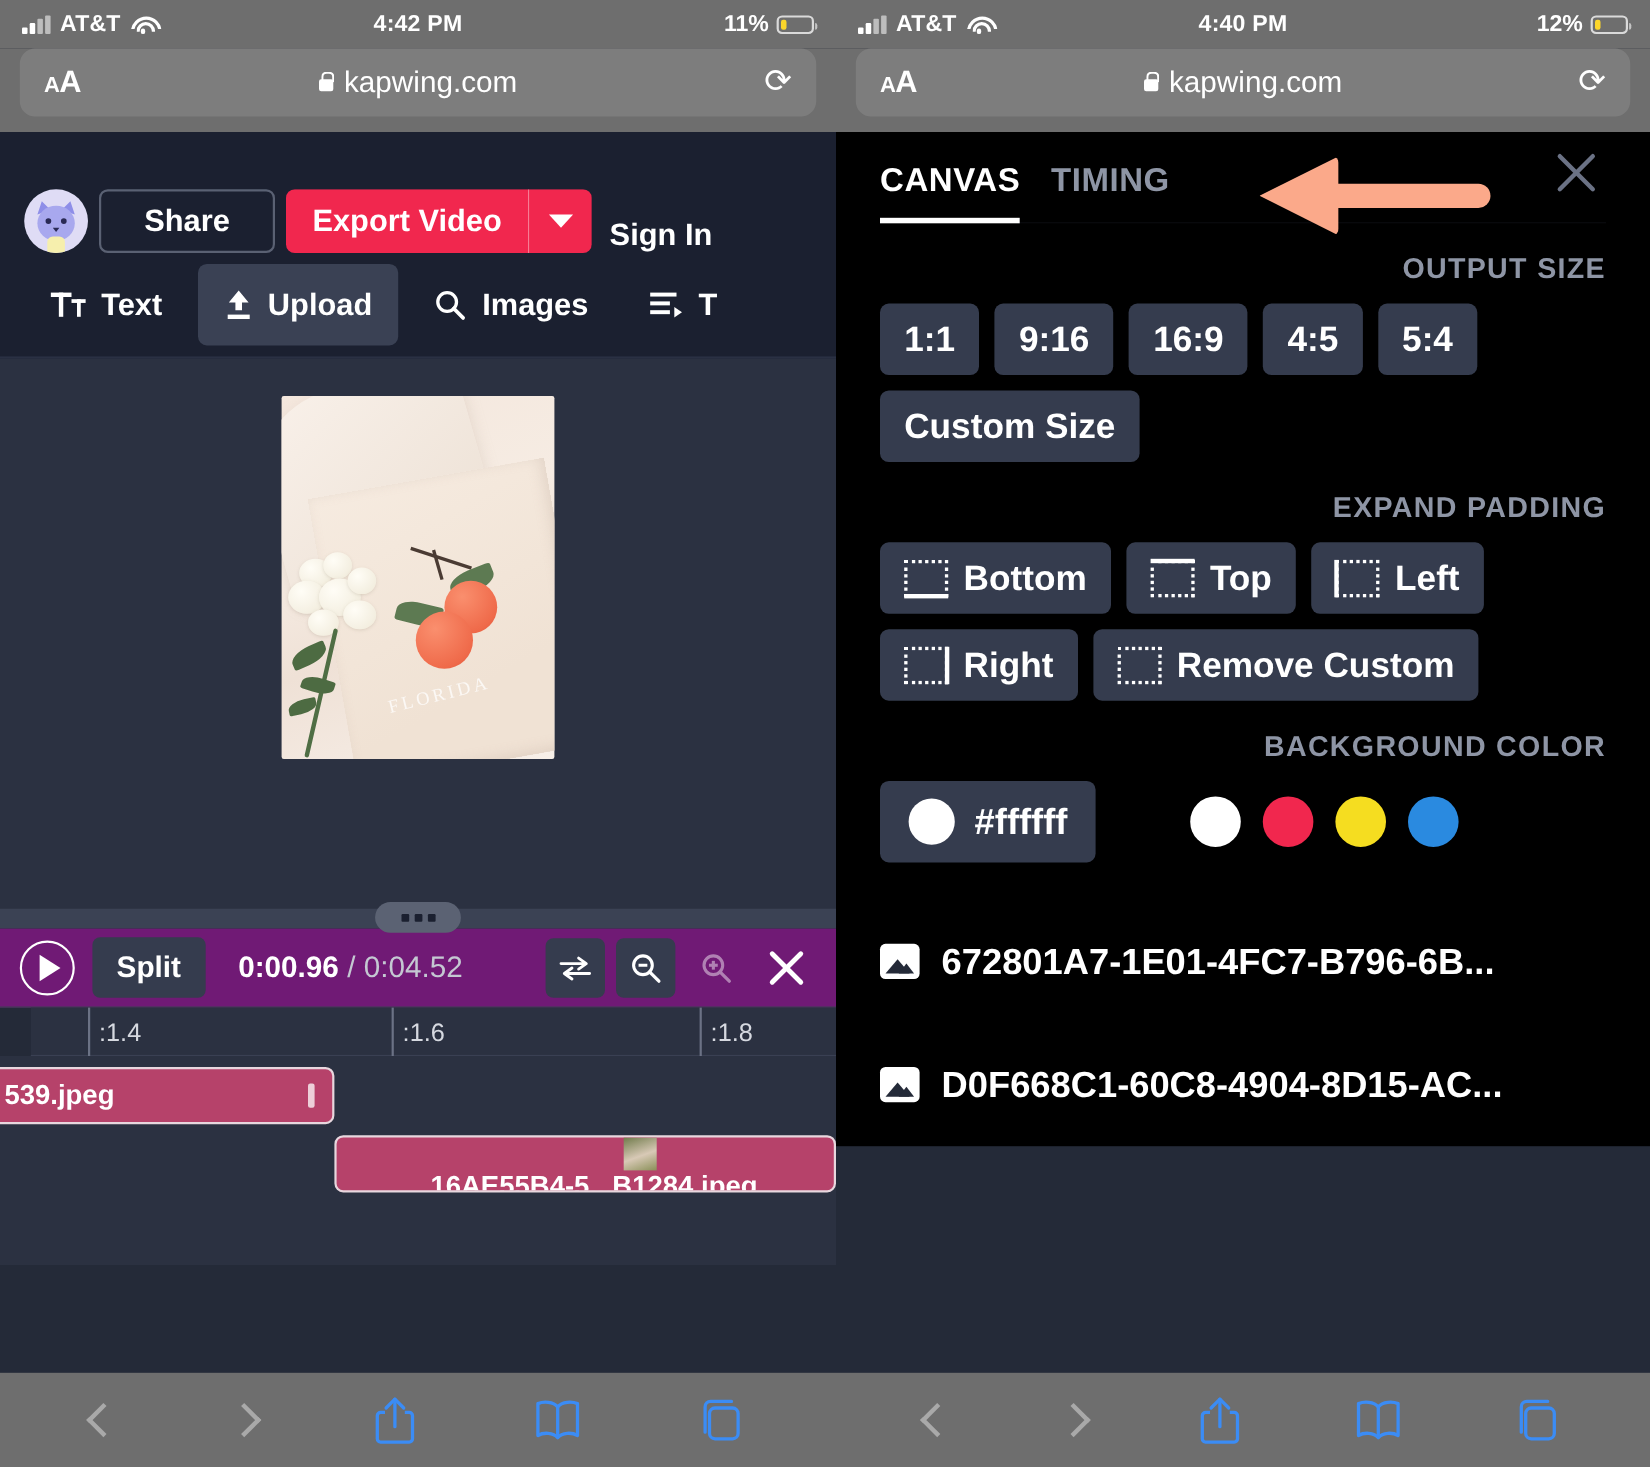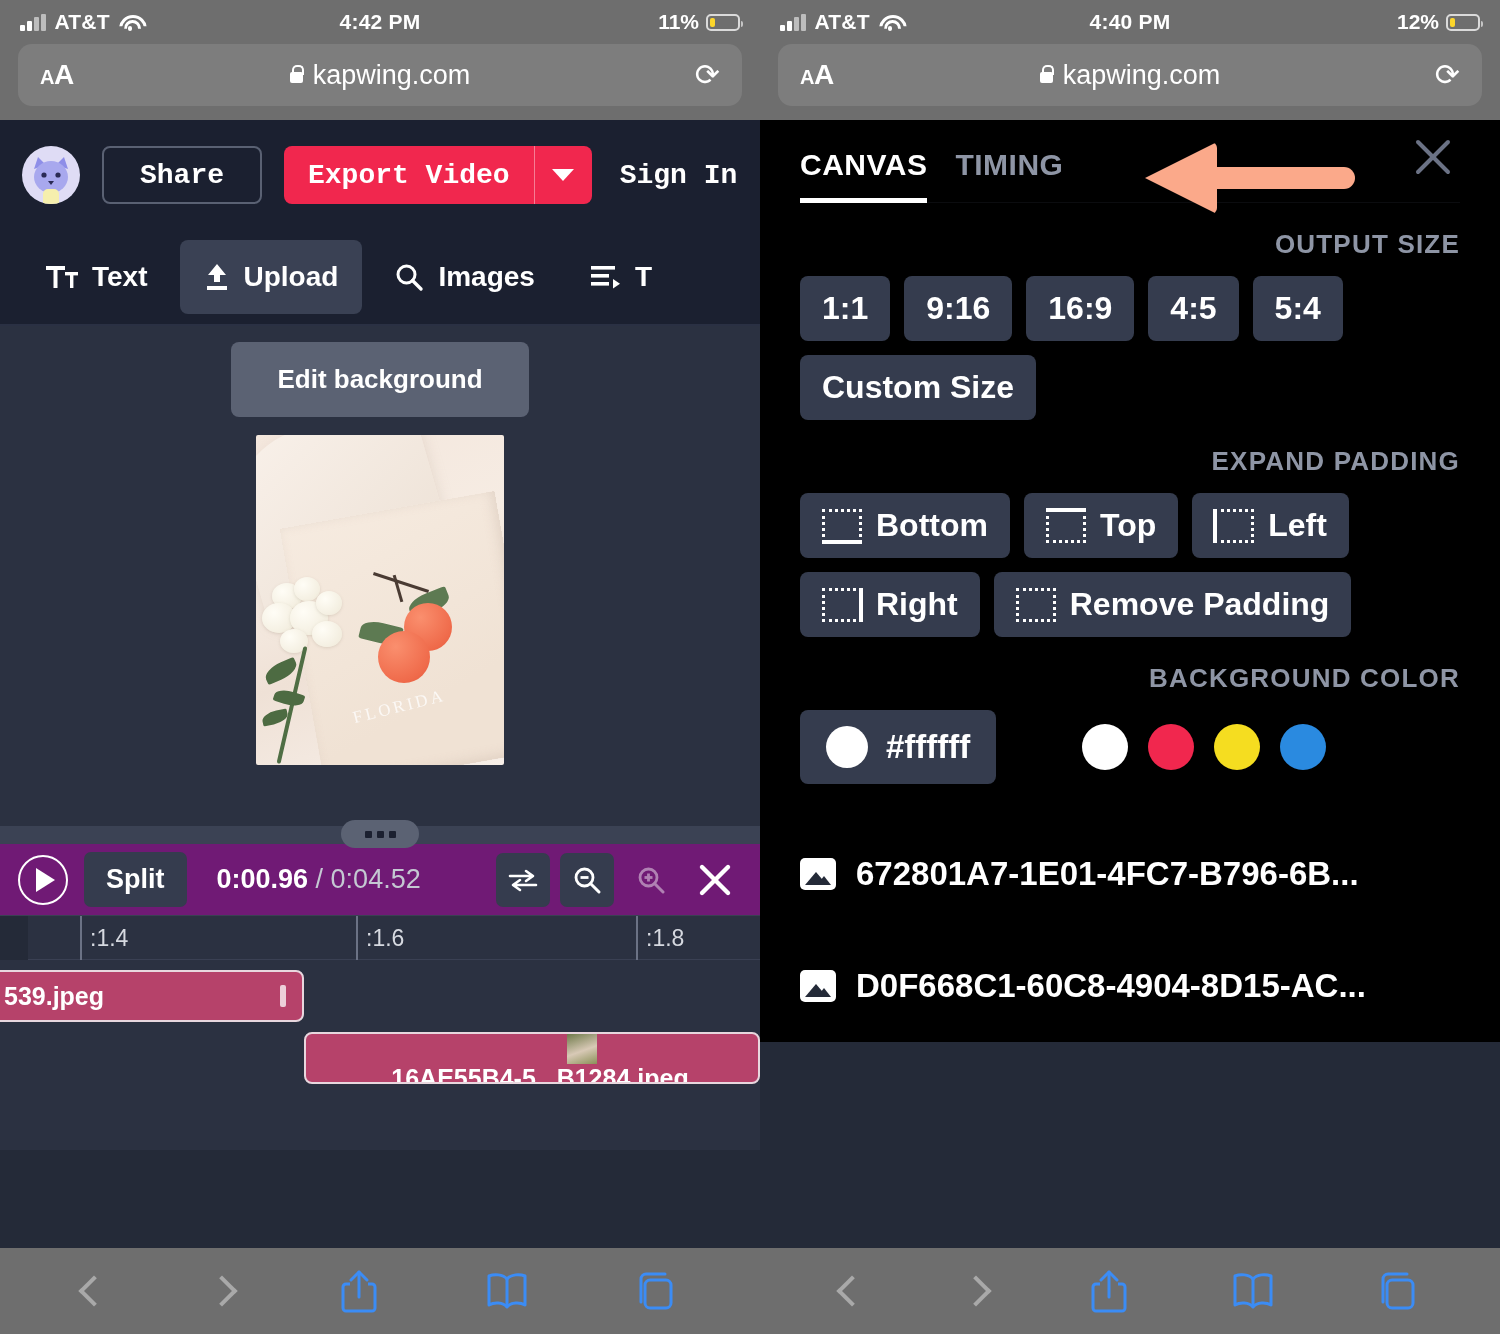--- a/index.html
+++ b/index.html
@@ -83,21 +83,21 @@
     border: 2.4px solid #fff; border-bottom: none;
     border-radius: 5px 5px 0 0;
   }
   .reload { margin-left:auto; color:#fff; font-size: 30px; line-height: 1; }
 
   
   .app { background:#242a38; color:#fff; }
 
   .topbar {
     background:#1b2030; height: 110px;
-    display:flex; align-items:center; gap: 22px; padding: 0 22px; font-family: Liberation Mono, monospace;
+    display:flex; align-items:flex-end; gap: 10px; padding: 0 22px;
   }
   .avatar {
     width: 58px; height: 58px; border-radius: 50%;
     background: #dfdcf5; flex: 0 0 58px; position: relative; overflow:hidden;
   }
   .avatar .face { position:absolute; left:50%; top:9px; transform:translateX(-50%); }
   .btn-share {
     height: 58px; min-width: 160px; border:2px solid #5a6173; border-radius: 8px;
     background: transparent; color:#fff; font-size: 28px; font-weight: 600;
     display:flex; align-items:center; justify-content:center;
@@ -451,21 +451,20 @@
                 <rect x="0" y="11" width="18" height="3.6" fill="#fff"></rect>
                 <rect x="0" y="19" width="18" height="3.6" fill="#fff"></rect>
                 <path d="M22 16 L29 20.8 L22 25.6 Z" fill="#fff"></path>
               </svg>
           </span>
           <span>T</span>
         </div>
       </div>
 
       <div class="canvas-area">
-        <div class="edit-bg">Edit background</div>
         <div class="photo">
           <div class="bagfold"></div>
           <div class="bagbody"></div>
           <div class="flowers">
             <span class="fl" style="left:12px;top:6px;width:30px;height:26px"></span>
             <span class="fl" style="left:34px;top:0px;width:26px;height:24px"></span>
             <span class="fl" style="left:2px;top:26px;width:34px;height:30px"></span>
             <span class="fl" style="left:30px;top:24px;width:38px;height:34px"></span>
             <span class="fl" style="left:56px;top:14px;width:26px;height:24px"></span>
             <span class="fl" style="left:52px;top:44px;width:30px;height:26px"></span>
@@ -678,21 +677,21 @@
           <span class="padicon">
               <span class="dash"></span>
               <span class="solid right"></span>
             </span>
           <span>Right</span>
         </div>
         <div class="chip">
           <span class="padicon">
               <span class="dash"></span>
             </span>
-          <span>Remove Padding</span>
+          <span>Remove Custom</span>
         </div>
       </div>
 
       <div class="sec-label">BACKGROUND COLOR</div>
       <div class="colors">
         <div class="hexbox">
           <span class="swatch" style="background:#ffffff"></span>
           <span class="hexval">#ffffff</span>
         </div>
         <span class="dot" style="background:#000000"></span>

